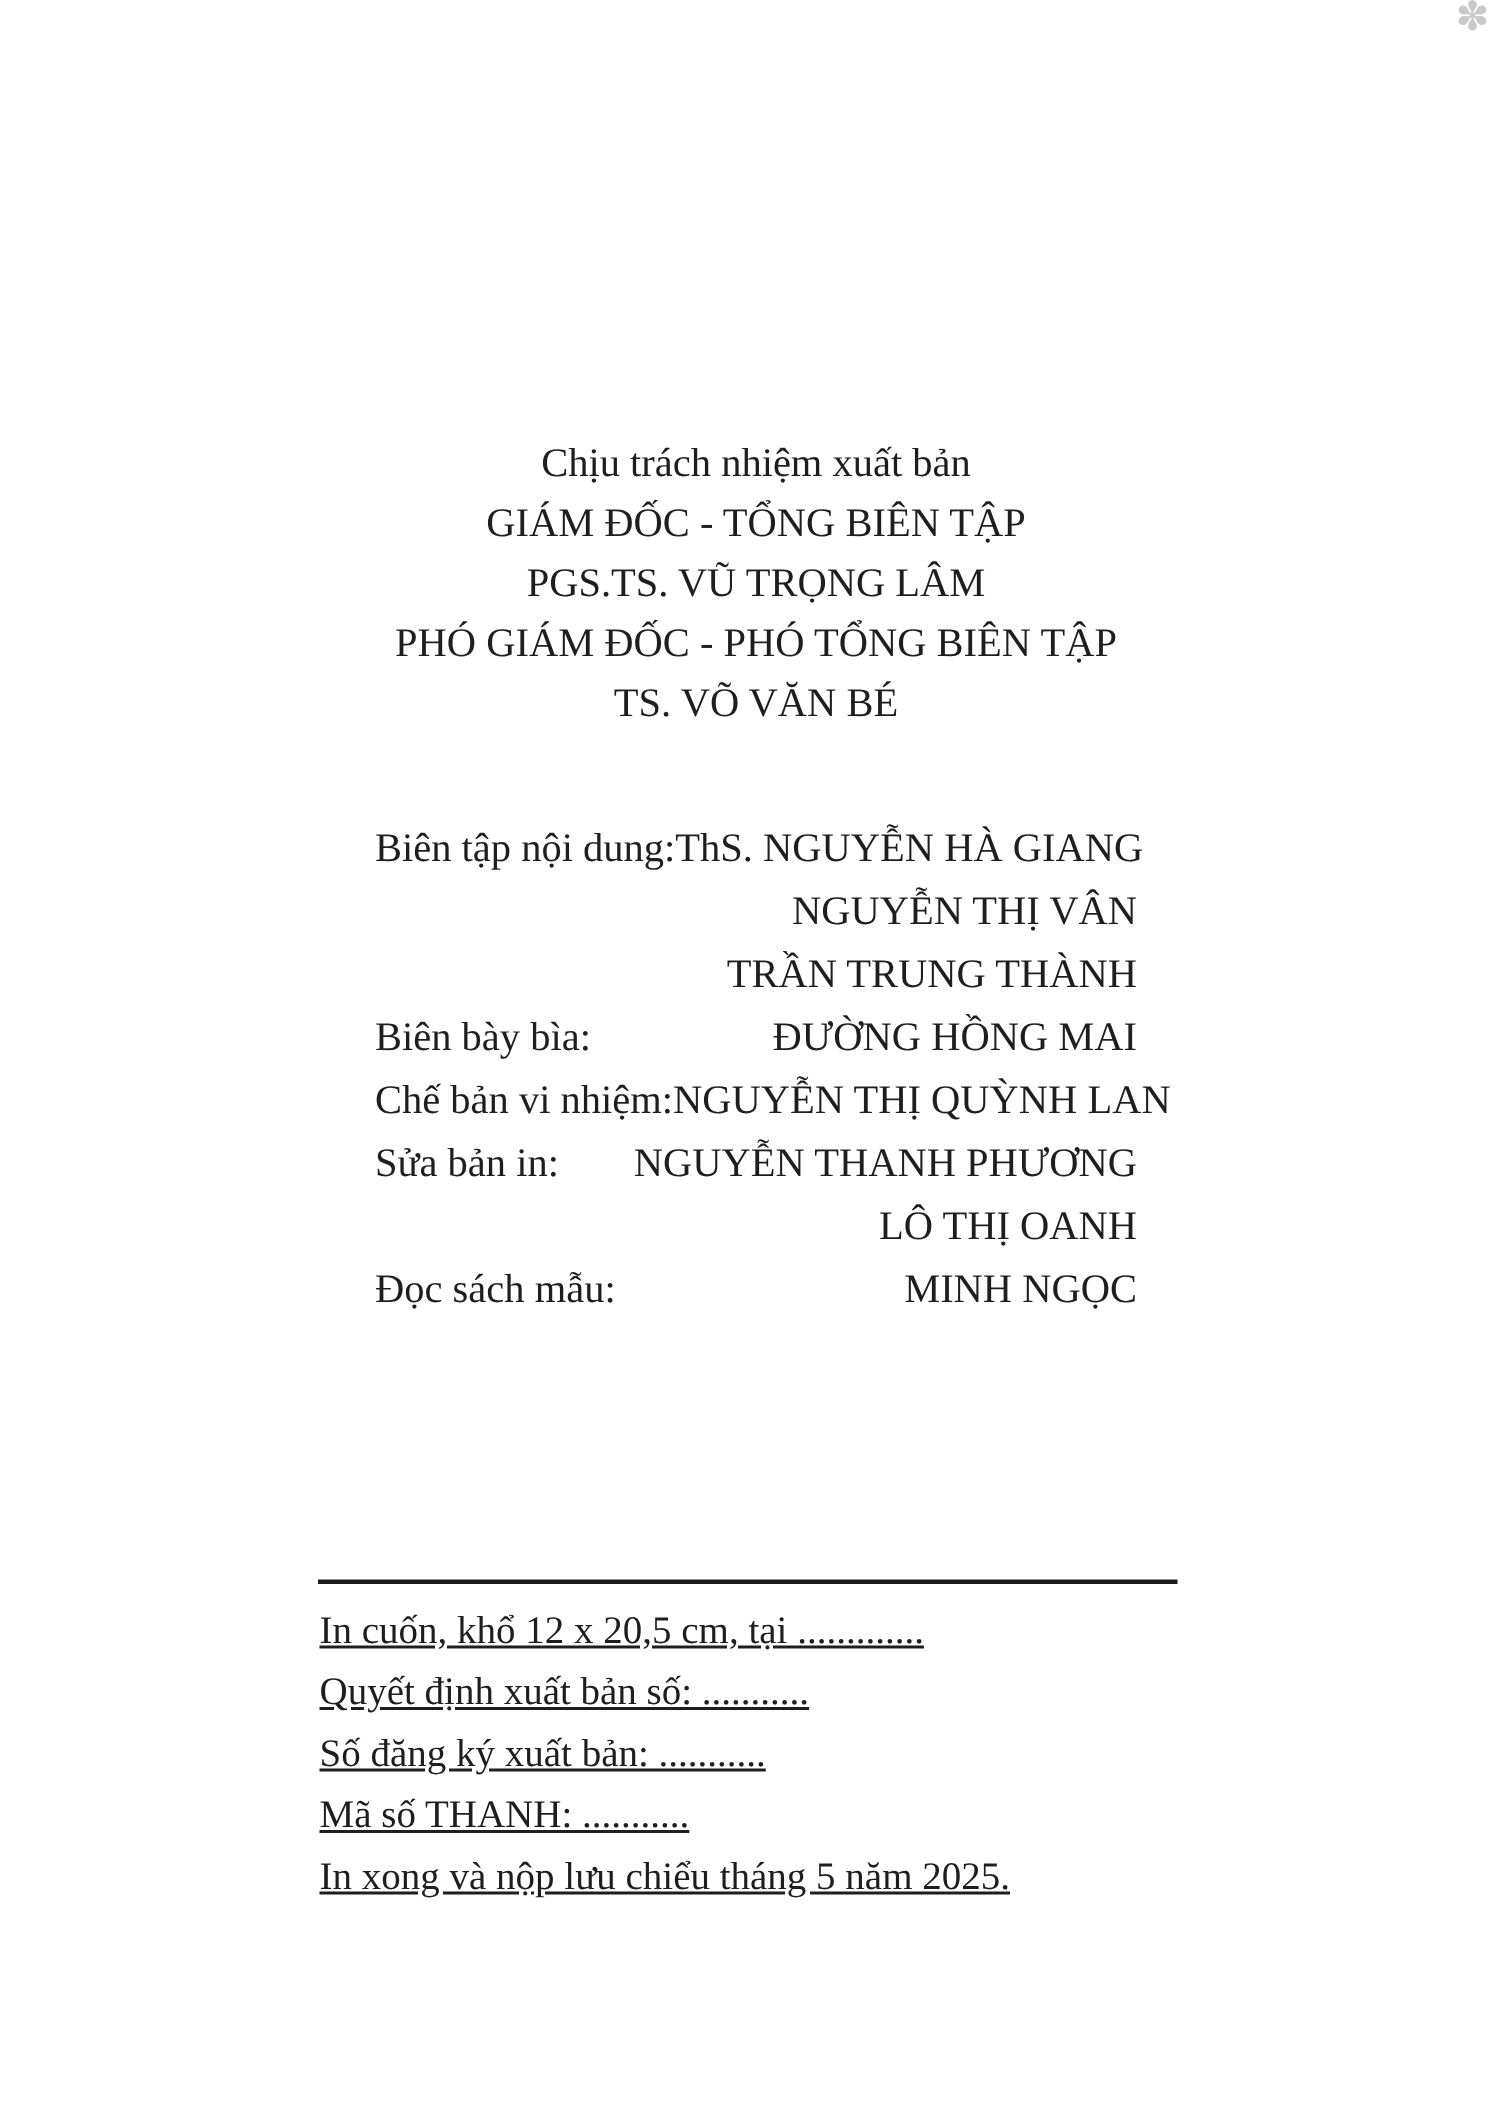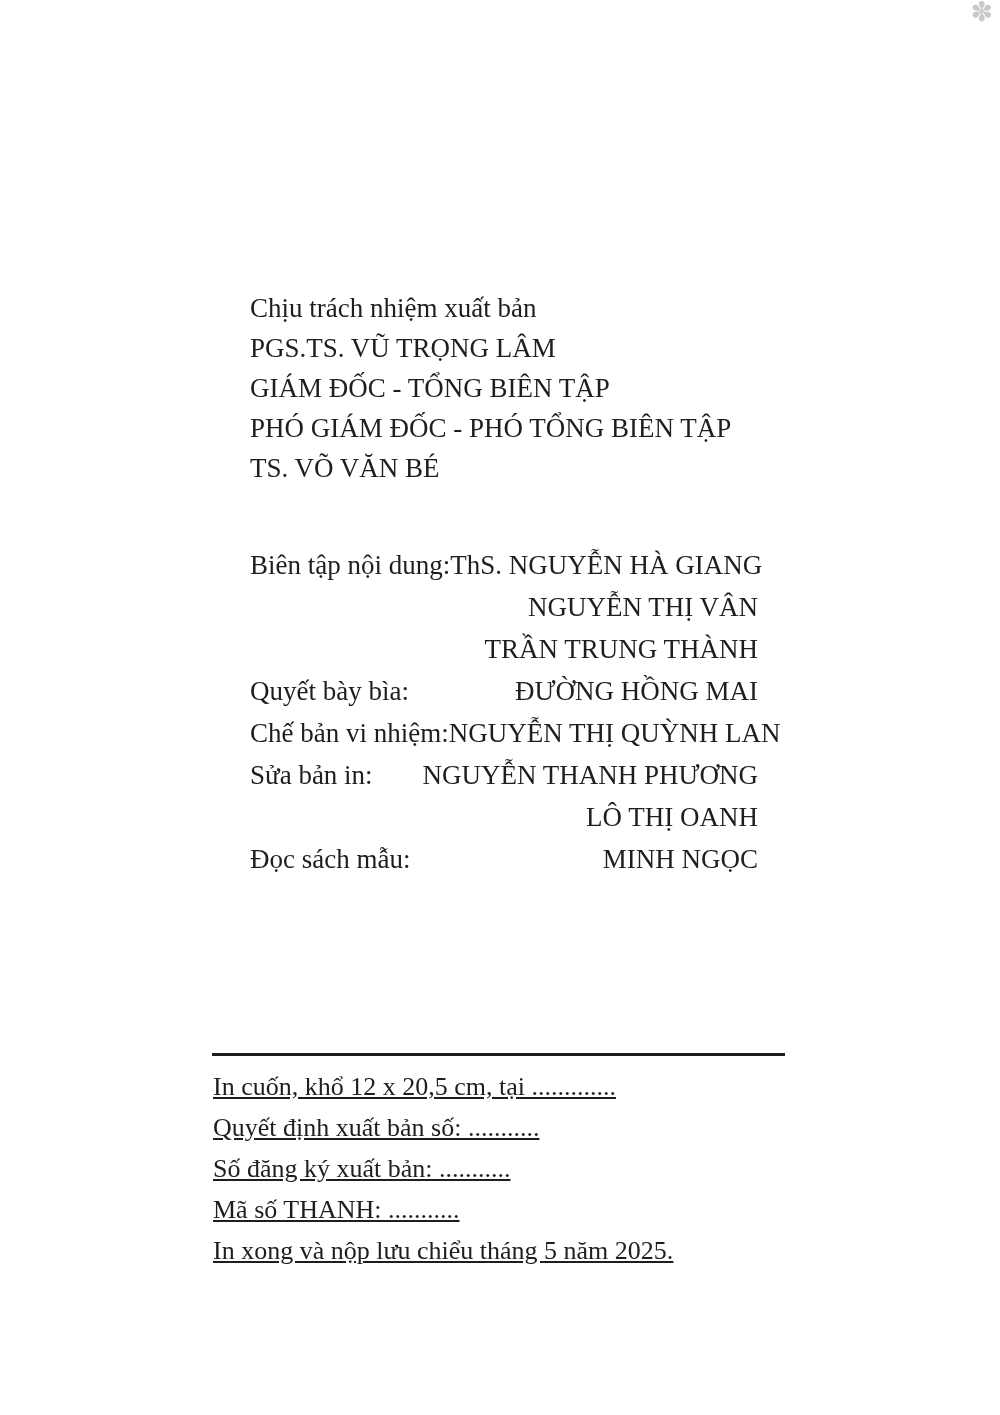--- a/index.html
+++ b/index.html
@@ -24,21 +24,21 @@
     line-height: 30px;
     color: #c9c9c9;
     font-family: "DejaVu Sans", sans-serif;
   }
   
   .roles {
     position: absolute;
     top: 288px;
     left: 250px;
     width: 508px;
-    text-align: left;
+    text-align: center;
     font-size: 27px;
     line-height: 40px;
     white-space: nowrap;
   }
   .roles .line { height: 40px; }
   
   .credits {
     position: absolute;
     top: 544px;
     left: 250px;
@@ -76,41 +76,41 @@
 </style>
 </head>
 <body>
 
 <div class="page">
 
   <span class="florette">✽</span>
 
   <div class="roles">
     <div class="line">Chịu trách nhiệm xuất bản</div>
+    <div class="line">GIÁM ĐỐC - TỔNG BIÊN TẬP</div>
     <div class="line">PGS.TS. VŨ TRỌNG LÂM</div>
-    <div class="line">GIÁM ĐỐC - TỔNG BIÊN TẬP</div>
     <div class="line">PHÓ GIÁM ĐỐC - PHÓ TỔNG BIÊN TẬP</div>
     <div class="line">TS. VÕ VĂN BÉ</div>
   </div>
 
   <div class="credits">
     <div class="crow">
       <span class="clabel">Biên tập nội dung:</span>
       <span class="cname">ThS. NGUYỄN HÀ GIANG</span>
     </div>
     <div class="crow">
       <span class="clabel"></span>
       <span class="cname">NGUYỄN THỊ VÂN</span>
     </div>
     <div class="crow">
       <span class="clabel"></span>
       <span class="cname">TRẦN TRUNG THÀNH</span>
     </div>
     <div class="crow">
-      <span class="clabel">Quyết bày bìa:</span>
+      <span class="clabel">Biên bày bìa:</span>
       <span class="cname">ĐƯỜNG HỒNG MAI</span>
     </div>
     <div class="crow">
       <span class="clabel">Chế bản vi nhiệm:</span>
       <span class="cname">NGUYỄN THỊ QUỲNH LAN</span>
     </div>
     <div class="crow">
       <span class="clabel">Sửa bản in:</span>
       <span class="cname">NGUYỄN THANH PHƯƠNG</span>
     </div>

